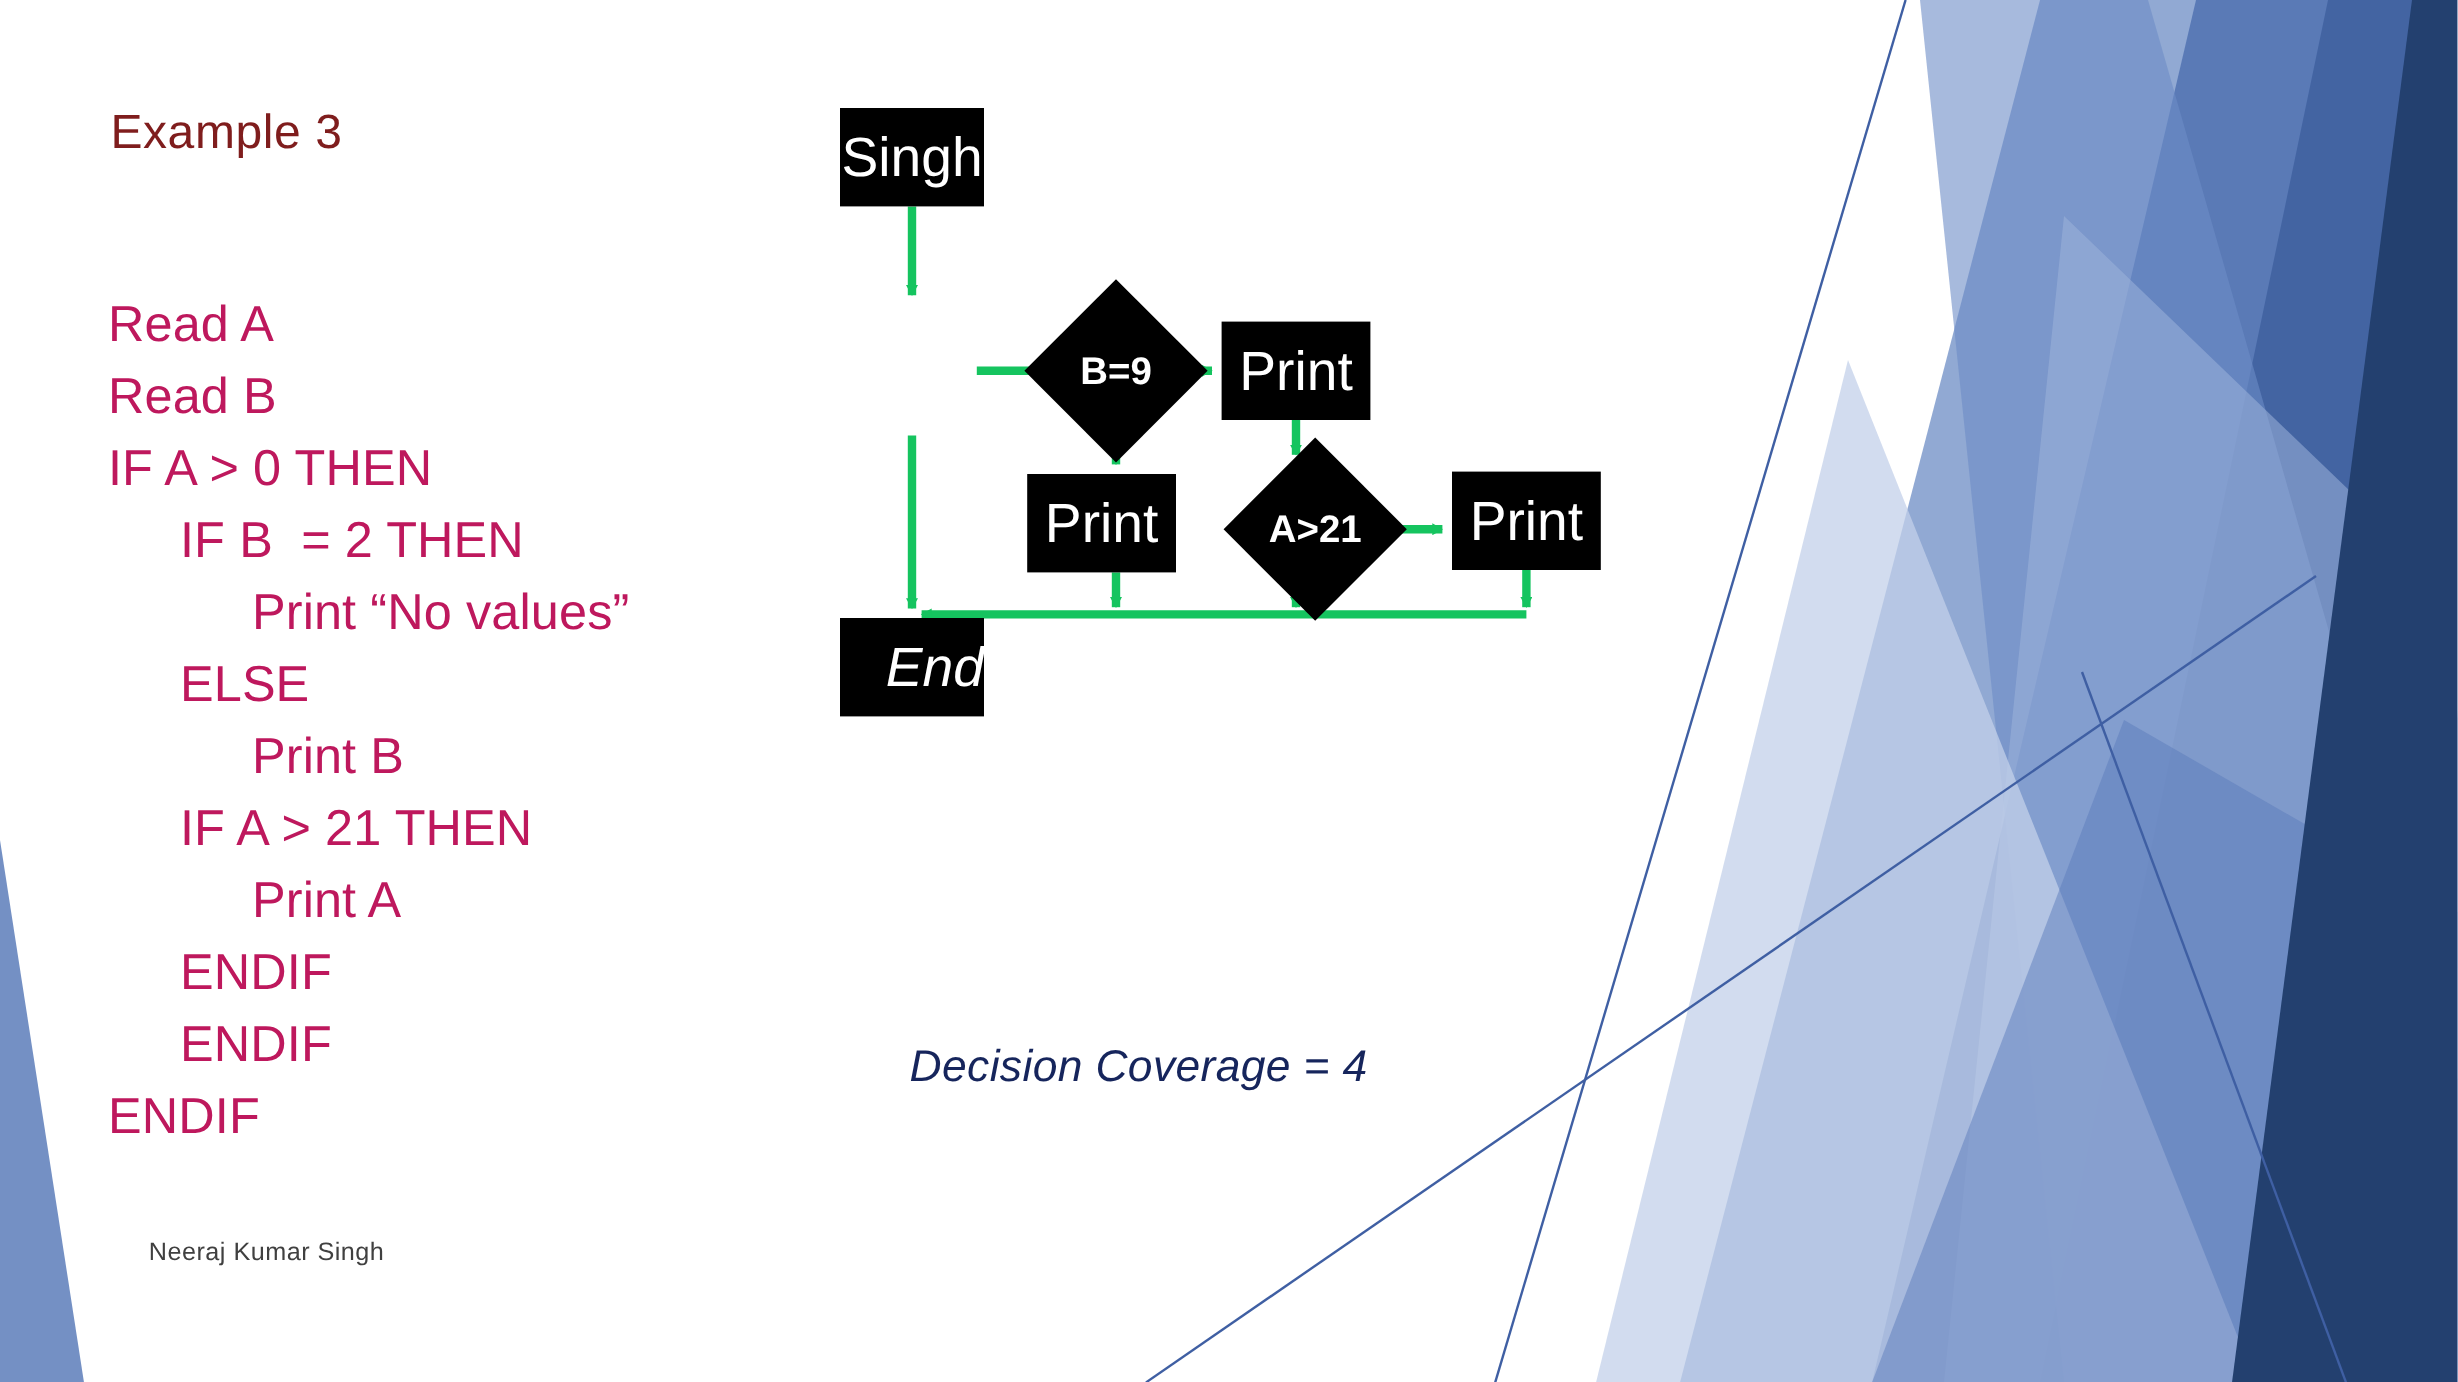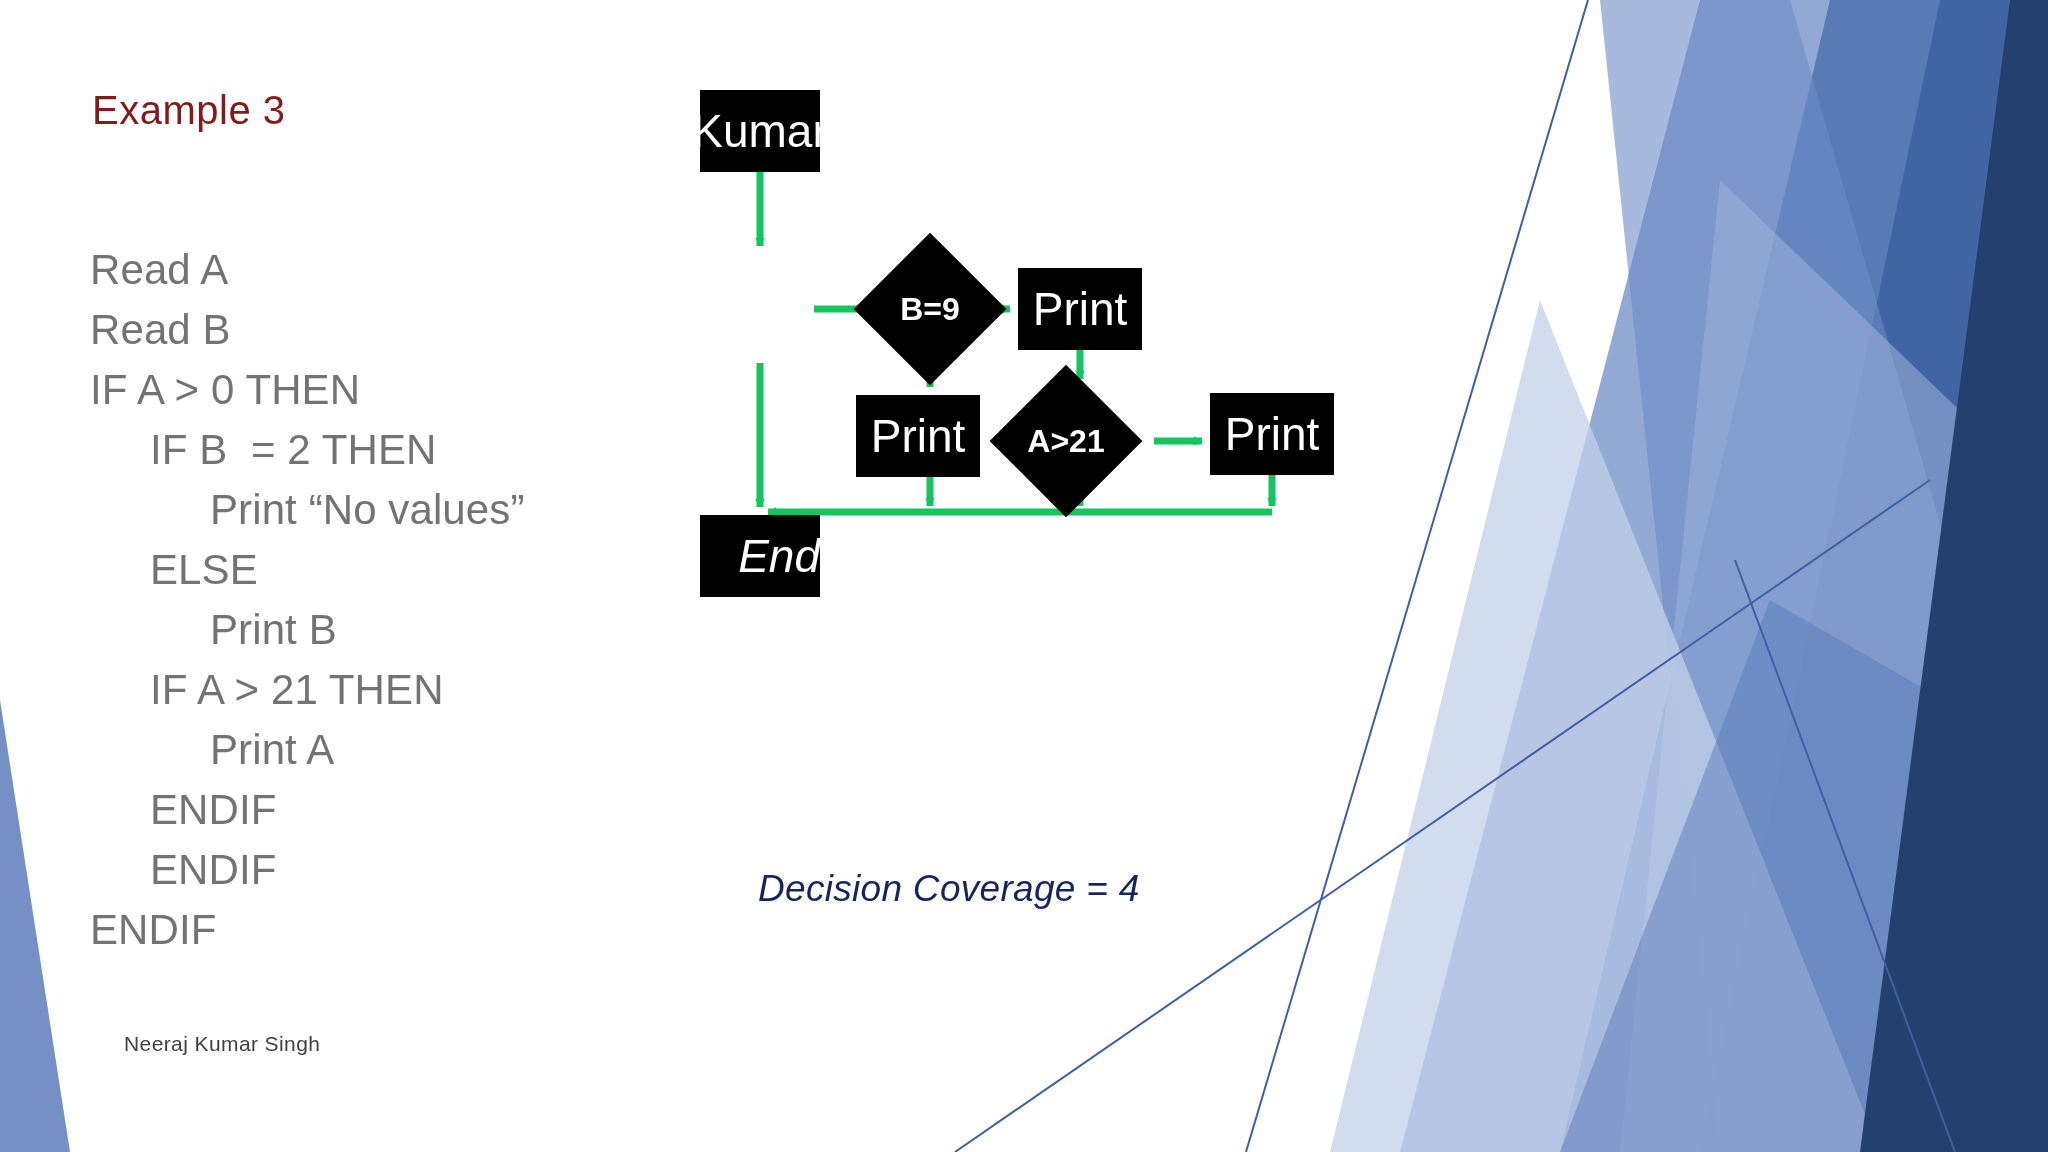--- a/index.html
+++ b/index.html
@@ -40,21 +40,21 @@
   
   #code-block {
     position: absolute;
     left: 90px;
     top: 240px;
     width: 640px;
   }
   .code-line {
     font-size: 42px;
     line-height: 60px;
-    color: #737373;
+    color: #be185d;
     white-space: pre;
     letter-spacing: 0.1px;
   }
   .ind-0 { padding-left: 0px; }
   .ind-1 { padding-left: 60px; }
   .ind-2 { padding-left: 120px; }
 
   
   #author-credit {
     position: absolute;
@@ -201,38 +201,38 @@
 
         <line x1="230" y1="417" x2="230" y2="446" marker-end="url(#arrow-down)"></line>
         <line x1="380" y1="435" x2="380" y2="446" marker-end="url(#arrow-down)"></line>
         <line x1="572" y1="415" x2="572" y2="446" marker-end="url(#arrow-down)"></line>
 
         <line x1="572" y1="452" x2="68" y2="452" marker-end="url(#arrow-left)"></line>
       </g>
     </svg>
 
     <div class="node node-rect" style="left:0px;top:30px;width:120px;height:82px;">
-      <span>Kumar</span>
+      <span>Singh</span>
     </div>
 
 
     <div class="node-diamond-wrap" style="left:176px;top:195px;width:108px;height:108px;">
       <div class="node-diamond-shape"></div>
       <div class="node-diamond-label">B=9</div>
     </div>
 
     <div class="node node-rect" style="left:318px;top:208px;width:124px;height:82px;">
       <span>Print</span>
     </div>
 
     <div class="node node-rect" style="left:156px;top:335px;width:124px;height:82px;">
       <span>Print</span>
     </div>
 
-    <div class="node-diamond-wrap" style="left:312px;top:327px;width:108px;height:108px;">
+    <div class="node-diamond-wrap" style="left:342px;top:327px;width:108px;height:108px;">
       <div class="node-diamond-shape"></div>
       <div class="node-diamond-label">A&gt;21</div>
     </div>
 
     <div class="node node-rect" style="left:510px;top:333px;width:124px;height:82px;">
       <span>Print</span>
     </div>
 
     <div class="node node-rect-italic" style="left:0px;top:455px;width:120px;height:82px;">
       <span>End</span>

